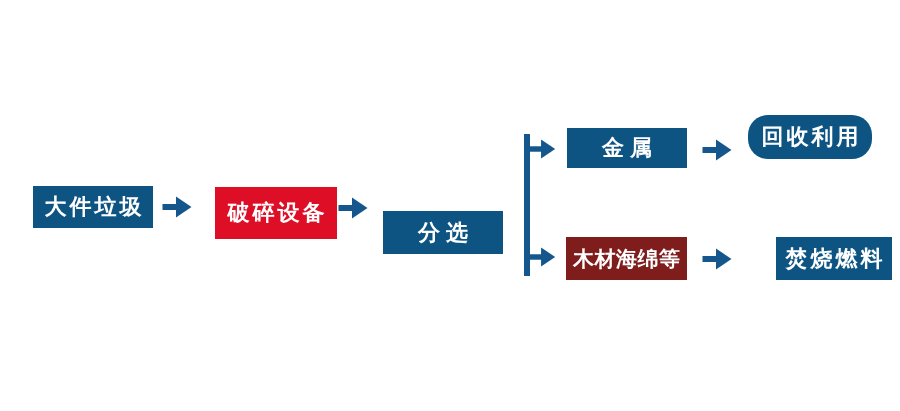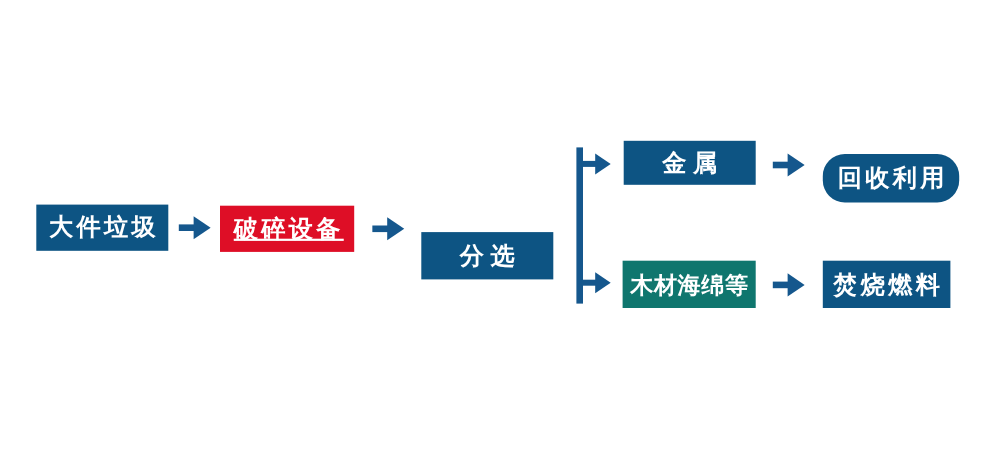--- a/index.html
+++ b/index.html
@@ -27,38 +27,38 @@
     text-indent: 3px; 
     white-space: nowrap;
     box-sizing: border-box;
   }
   .node.two-char { letter-spacing: 6px; text-indent: 6px; }
   .node.tight    { font-size: 21px; letter-spacing: 0.5px; text-indent: 0.5px; }
 
   
   #node-bulky    { left: 33px;  top: 186px; width: 120px; height: 42px; }
   #arrow-1       { left: 162px; top: 196px; }
-  #node-crusher  { left: 200px; top: 187px; width: 122px; height: 42px; text-decoration: underline; }
+  #node-crusher  { left: 215px; top: 187px; width: 122px; height: 52px; }
   #arrow-2       { left: 338px; top: 197px; }
   #node-sorting  { left: 383px; top: 186px; width: 120px; height: 43px; }
 
   
   #branch-line   { position: absolute; left: 524px; top: 134px; width: 6px; height: 142px; }
   #stub-top      { left: 528px; top: 139px; }
   #stub-bottom   { left: 528px; top: 247px; }
 
   
   #node-metal    { left: 567px; top: 128px; width: 120px; height: 40px; }
   #arrow-3       { left: 702px; top: 139px; }
-  #node-recycle  { left: 748px; top: 140px; width: 124px; height: 44px; border-radius: 20px; }
+  #node-recycle  { left: 748px; top: 115px; width: 124px; height: 44px; border-radius: 20px; }
 
   
   #node-wood     { left: 566px; top: 237px; width: 121px; height: 43px; }
   #arrow-4       { left: 702px; top: 248px; }
-  #node-fuel     { left: 748px; top: 237px; width: 116px; height: 43px; }
+  #node-fuel     { left: 776px; top: 237px; width: 116px; height: 43px; }
 
   .arrow { position: absolute; display: block; }
 </style>
 </head>
 <body>
 
 <div class="canvas">
 
   <div class="node" id="node-bulky" style="background: rgb(13, 84, 131);">大件垃圾</div>
 
@@ -100,21 +100,21 @@
 
   <svg class="arrow" id="arrow-3" width="30" height="22" viewBox="0 0 30 22">
     <g fill="#15578D">
       <rect x="0.5" y="8" width="15.5" height="6"></rect>
       <polygon points="14,0.5 29.5,11 14,21.5"></polygon>
     </g>
   </svg>
 
   <div class="node" id="node-recycle" style="background: rgb(13, 84, 131);">回收利用</div>
 
-  <div class="node tight" id="node-wood" style="background: #0f766e;">木材海绵等</div>
+  <div class="node tight" id="node-wood" style="background: #7f1d1d;">木材海绵等</div>
 
   <svg class="arrow" id="arrow-4" width="30" height="22" viewBox="0 0 30 22">
     <g fill="#15578D">
       <rect x="0.5" y="8" width="15.5" height="6"></rect>
       <polygon points="14,0.5 29.5,11 14,21.5"></polygon>
     </g>
   </svg>
 
   <div class="node" id="node-fuel" style="background: rgb(13, 84, 131);">焚烧燃料</div>
 

